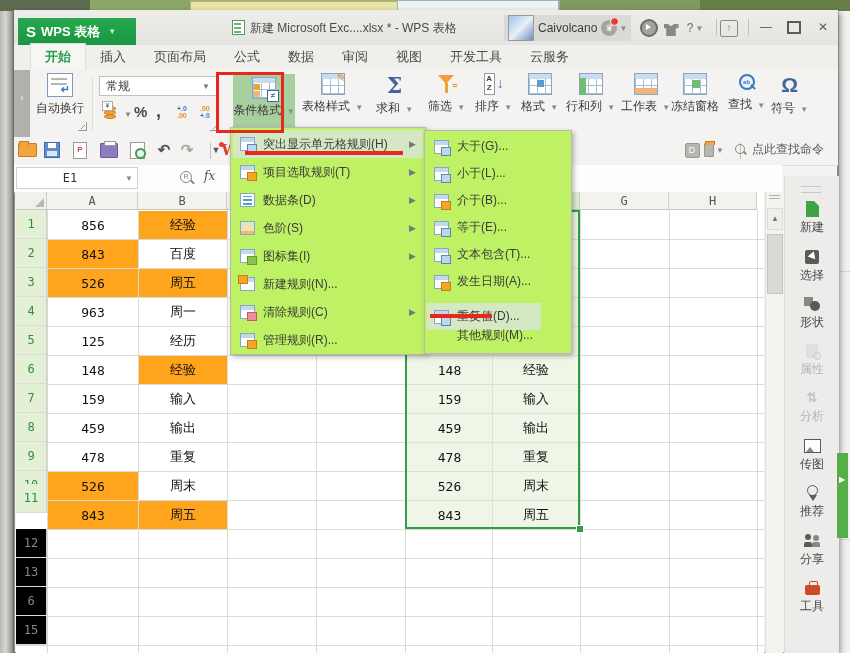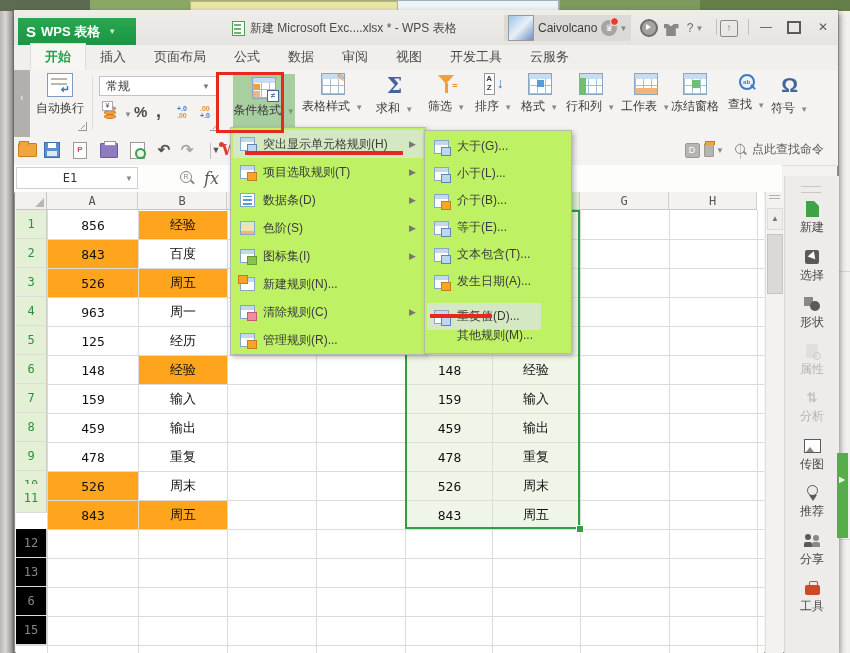--- a/index.html
+++ b/index.html
@@ -19,21 +19,21 @@
   #green-accent .arr{position:absolute;left:2px;top:22px;color:#fff;font-size:8px;}
   
   #win{left:14px;top:10px;width:824px;height:643px;background:#f4f3f1;
     border:1px solid #8e8c89;box-shadow:2px 3px 6px rgba(0,0,0,.45);box-sizing:border-box;}
   
   #titlebar{left:14px;top:10px;width:824px;height:35px;background:linear-gradient(#efedea,#e6e4e1);border-bottom:1px solid #d0cecb;}
   #app-tab{position:absolute;left:4px;top:8px;width:118px;height:27px;background:linear-gradient(#27a84e,#1b9543);
     color:#fff;display:flex;align-items:center;padding-left:8px;box-sizing:border-box;font-size:13px;font-weight:bold;}
   #app-tab .slogo{font-size:15px;margin-right:5px;font-weight:bold;}
   #app-tab .caret{font-size:8px;margin-left:8px;color:#cfeccf;}
-  #doc-title{position:absolute;left:218px;top:10px;display:flex;align-items:center;color:#4a4a48;font-size:12px;}
+  #doc-title{position:absolute;left:218px;top:10px;display:flex;color:#4a4a48;font-size:12px;}
   .doc-icon{width:11px;height:13px;background:#fff;border:1px solid #4d9e57;margin-right:5px;position:relative;}
   .doc-icon::after{content:"";position:absolute;left:1px;top:2px;width:7px;height:2px;background:#6fb36f;box-shadow:0 4px 0 #6fb36f,0 8px 0 #6fb36f;}
   #user-area{position:absolute;left:490px;top:5px;height:26px;display:flex;align-items:center;background:#dcdad6;padding:0 4px;}
   #avatar{width:24px;height:24px;background:linear-gradient(135deg,#9fc3e8,#e8f0f8 50%,#6f8fc0);border:1px solid #9a9a98;}
   #user-name{margin:0 4px;color:#3c3c3a;font-size:12px;}
   .crown{position:relative;width:16px;height:16px;border-radius:50%;background:#a7a5a1;color:#fff;font-size:9px;text-align:center;line-height:16px;}
   .crown .dot{position:absolute;right:-2px;top:-3px;width:7px;height:7px;border-radius:50%;background:#e83c2e;border:1px solid #fff;}
   .tb-ic{display:flex;align-items:center;justify-content:center;width:18px;height:18px;margin-left:6px;color:#6e6c69;}
   .circle-logo{width:14px;height:14px;border-radius:50%;background:#77757199;border:2px solid #6e6c69;position:relative;}
   .circle-logo::after{content:"";position:absolute;left:4px;top:3px;border-left:5px solid #fff;border-top:3px solid transparent;border-bottom:3px solid transparent;}
@@ -112,21 +112,21 @@
   .lens-sm::before{content:"";position:absolute;left:1px;top:1px;width:8px;height:8px;border:1.5px solid #8a8885;border-radius:50%;}
   .lens-sm::after{content:"";position:absolute;left:9px;top:9px;width:4px;height:1.5px;background:#8a8885;transform:rotate(45deg);}
   
   #fbar{left:14px;top:165px;width:768px;height:27px;background:#fdfdfc;border-bottom:1px solid #d8d6d3;}
   #name-box{position:absolute;left:2px;top:2px;width:122px;height:22px;background:#fff;border:1px solid #d2d0cd;display:flex;align-items:center;box-sizing:border-box;}
   #name-box .val{flex:1;text-align:center;font-family:"DejaVu Sans Mono",monospace;color:#333;}
   #name-box .caret-sm{margin-right:4px;}
   .lensR{position:relative;width:16px;height:16px;}
   .lensR::before{content:"R";position:absolute;left:1px;top:1px;width:10px;height:10px;border:1.5px solid #8a8885;border-radius:50%;font-size:7px;text-align:center;line-height:10px;color:#8a8885;}
   .lensR::after{content:"";position:absolute;left:11px;top:11px;width:5px;height:1.5px;background:#8a8885;transform:rotate(45deg);}
-  .fx{font-family:"DejaVu Serif",serif;font-style:italic;font-size:16px;color:#555;}
+  .fx{font-family:"DejaVu Serif",serif;font-style:italic;font-size:12px;color:#555;}
   
   #sheet{left:16px;top:192px;width:748px;height:461px;background:#fff;}
   .colhdr{position:absolute;top:0;height:18px;background:#f3f2ef;border-right:1px solid #d0cecb;border-bottom:1px solid #c9c7c4;
     text-align:center;line-height:18px;font-family:"DejaVu Sans Mono",monospace;font-size:12px;color:#555;box-sizing:border-box;}
   .colhdr.sel{background:#dfeed3;color:#2e8f3c;}
   #corner{position:absolute;left:0;top:0;width:31px;height:18px;background:#f1f0ed;border-right:1px solid #c9c7c4;border-bottom:1px solid #c9c7c4;box-sizing:border-box;}
   #corner::after{content:"";position:absolute;right:2px;bottom:2px;border-left:9px solid transparent;border-bottom:9px solid #b9b7b4;}
   .rowhdr{position:absolute;left:0;width:31px;background:#000000;border-right:1px solid #d0cecb;border-bottom:1px solid #dddbd8;
     text-align:center;font-family:"DejaVu Sans Mono",monospace;font-size:12px;color:#8a8886;box-sizing:border-box;}
   .rowhdr.sel{background:#e3f0d6;color:#2e8f3c;}

